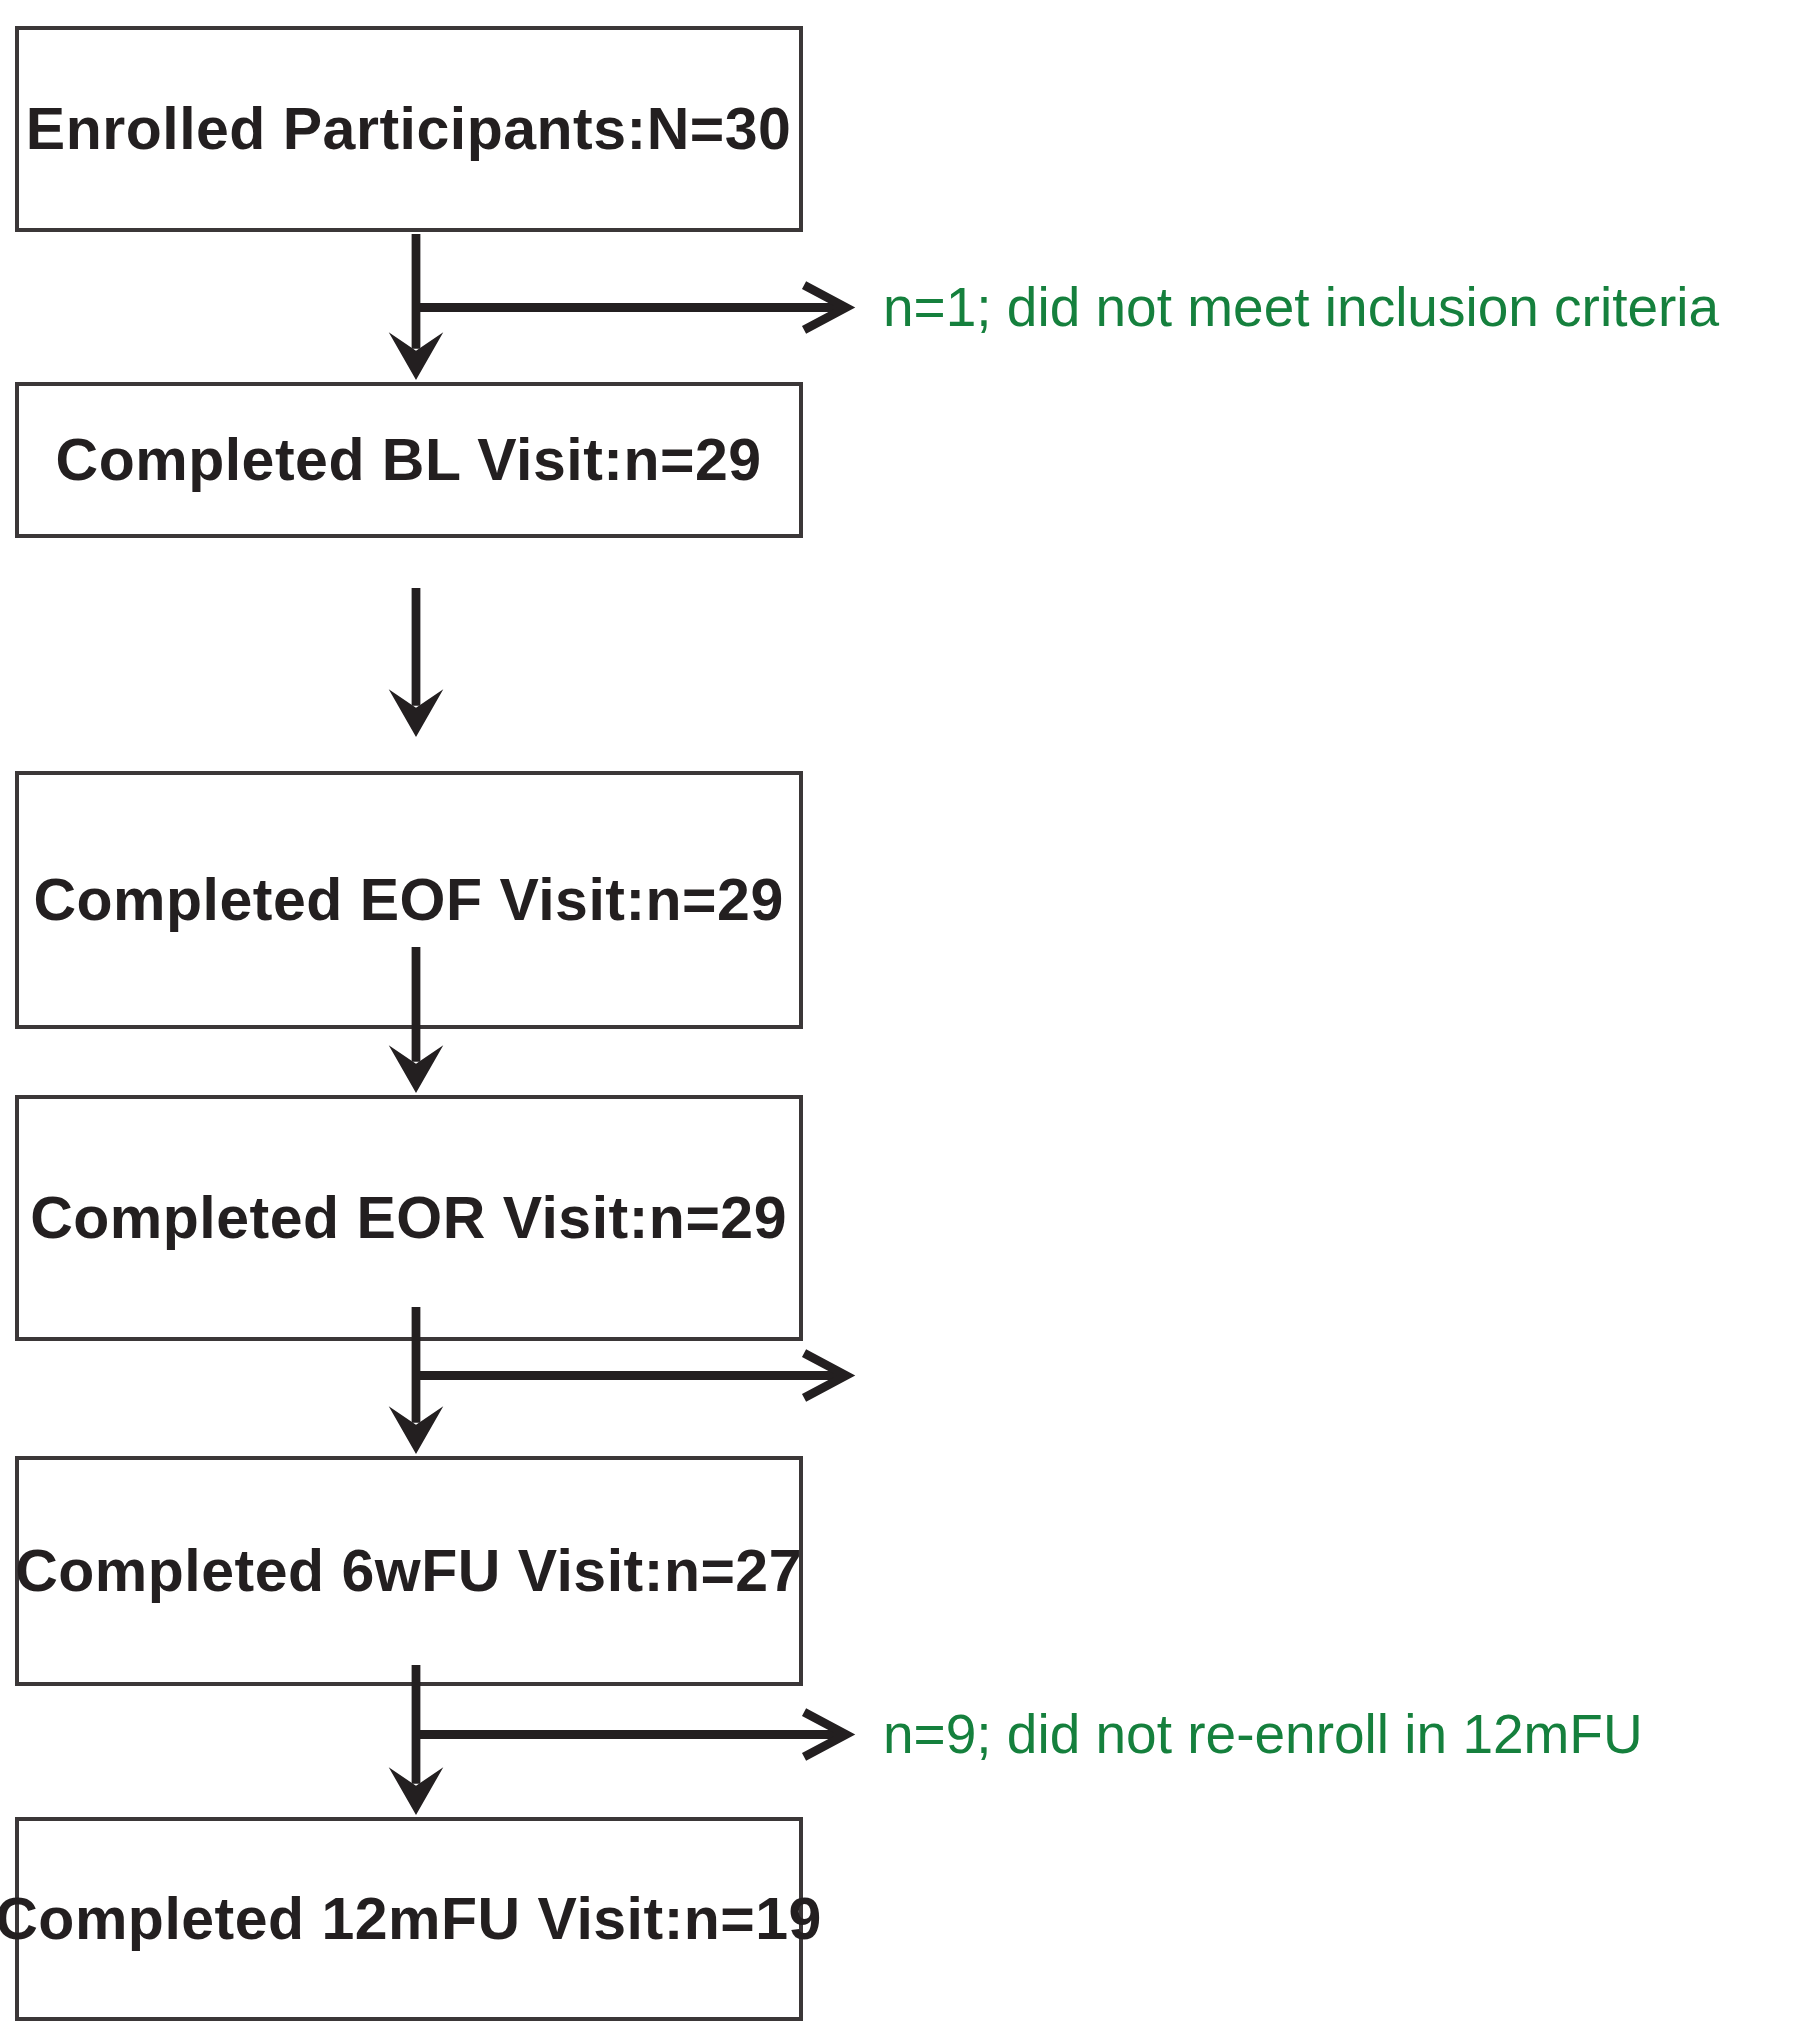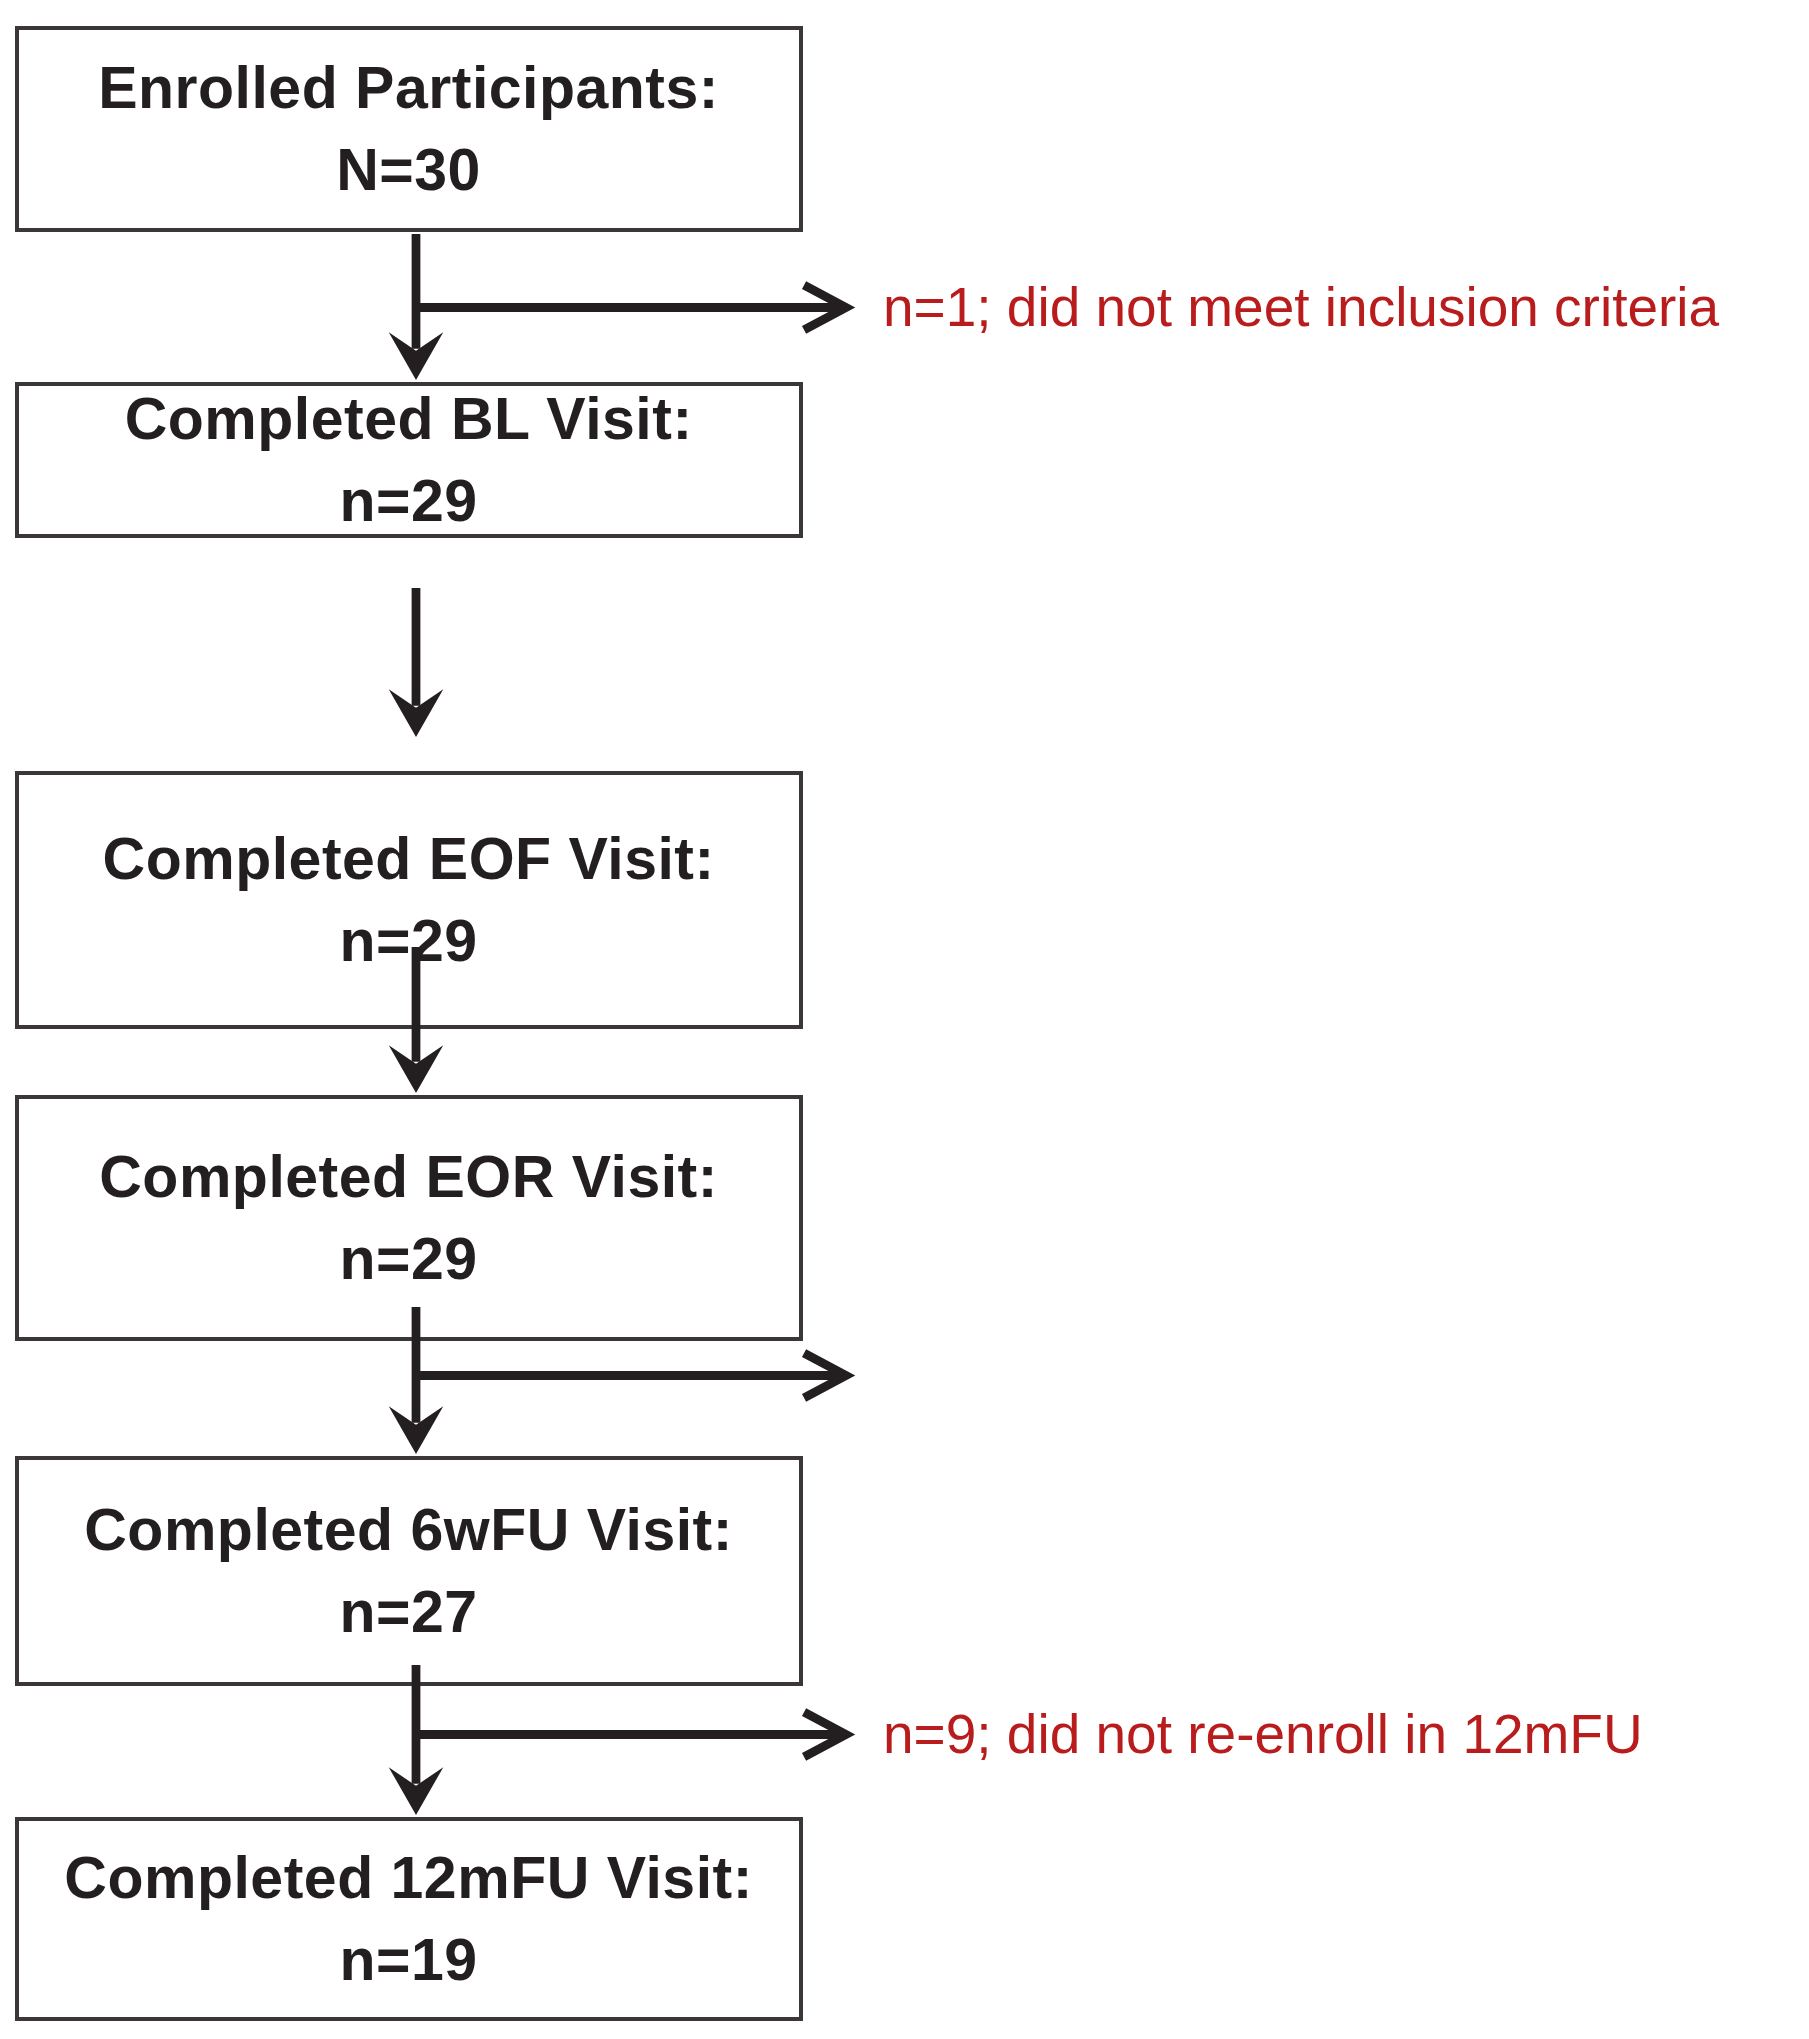--- a/index.html
+++ b/index.html
@@ -17,21 +17,20 @@
     overflow: hidden;
   }
   .flow-box {
     position: absolute;
     left: 14.6px;
     width: 788px;
     box-sizing: border-box;
     border: 4.9px solid #3b3738;
     background: #ffffff;
     display: flex;
-    flex-direction: column;
     align-items: center;
     justify-content: center;
     text-align: center;
   }
   .flow-box .l1,
   .flow-box .l2 {
     font-weight: bold;
     font-size: 59px;
     line-height: 82px;
     letter-spacing: 0.5px;
@@ -40,21 +39,21 @@
   .varrow, .branch {
     position: absolute;
     display: block;
   }
   .exit-label {
     position: absolute;
     font-size: 55px;
     font-weight: normal;
     line-height: 70px;
     white-space: nowrap;
-    color: #b91c1c;
+    color: #15803d;
   }
 </style>
 </head>
 <body>
 
 <div id="canvas">
 
   <div class="flow-box" style="top:26px;height:206px">
     <span class="l1">Enrolled Participants:</span>
     <span class="l2">N=30</span>

